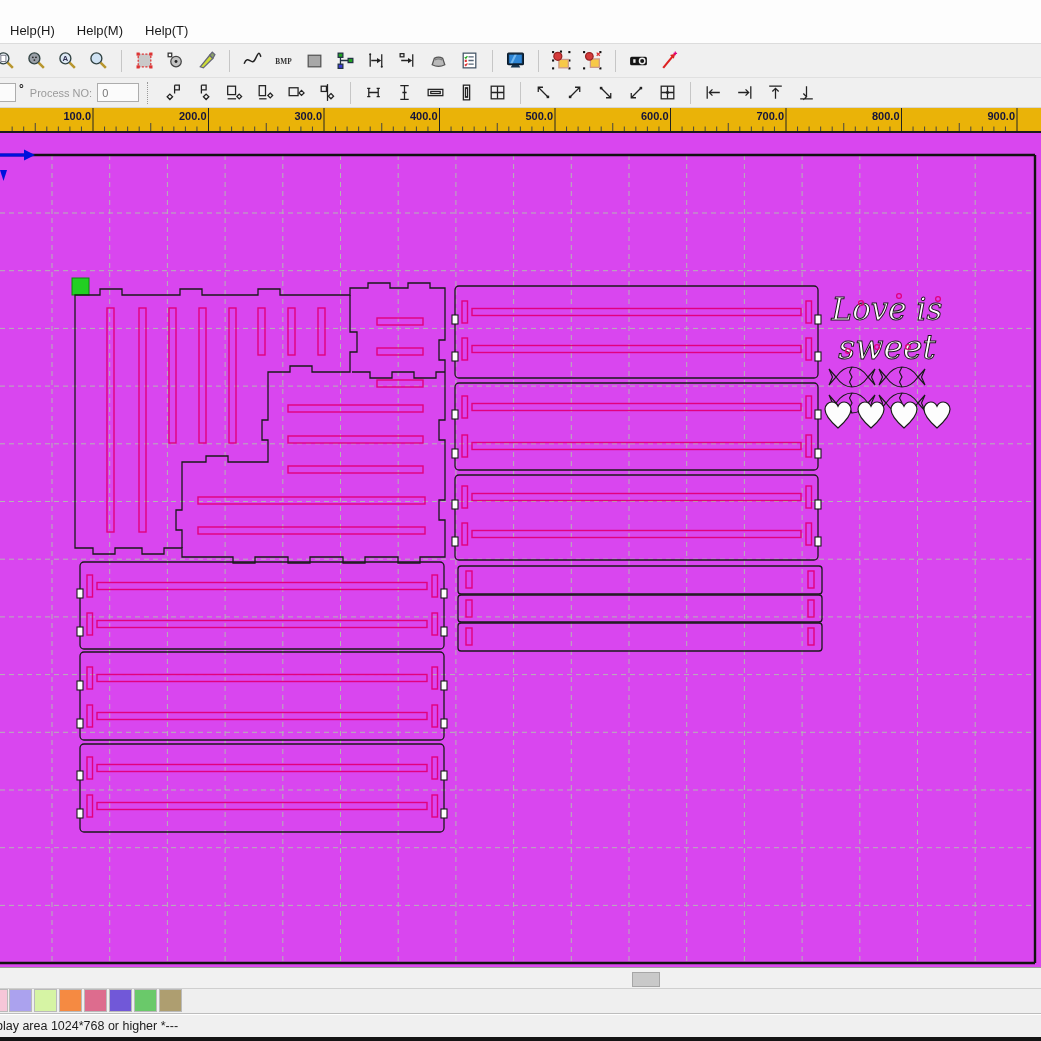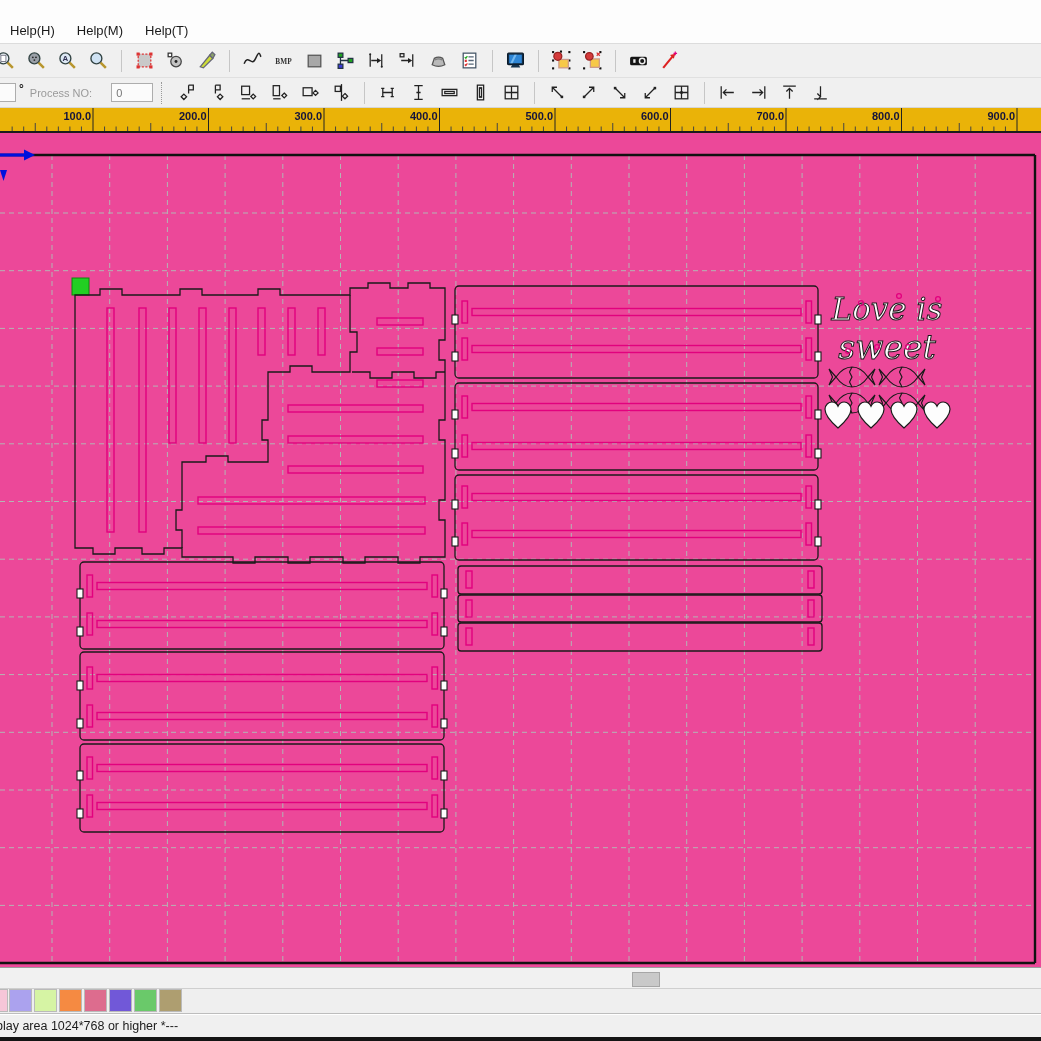--- a/index.html
+++ b/index.html
@@ -17,29 +17,29 @@
   .tbtn{width:29px;height:27px;border:none;background:transparent;display:flex;align-items:center;
         justify-content:center;padding:0;margin:0 1px;}
   .tbtn svg{width:21px;height:21px;}
   .tb1 .tbtn:first-child{margin-left:-9px;}
   .sep{width:1px;height:22px;background:#c6c6c6;margin:0 7px;}
   .dsep{width:1px;height:22px;border-left:1px dotted #9a9a9a;background:none;margin:0 8px;}
   .field{height:19px;border:1px solid #adadad;background:#fbfbfb;font-size:11px;color:#777;
          display:flex;align-items:center;padding:0 4px;box-sizing:border-box;}
   .anglefield{width:30px;margin-left:-14px;}
   .deg{font-size:12px;color:#222;margin:0 6px 8px 3px;font-weight:bold;}
-  .plabel{font-size:11px;color:#9a9a9a;margin-right:19px;}
+  .plabel{font-size:11px;color:#9a9a9a;margin-right:5px;}
   .pfield{width:42px;}
   
   .ruler{position:absolute;left:0;top:108px;width:100%;height:23px;background:#eab308;
          border-bottom:2px solid #1c1c1c;}
   .ruler svg{display:block;width:1041px;height:23px;}
   .rlab{font-size:11px;font-weight:bold;fill:#14143c;font-family:"Liberation Sans",sans-serif;}
   
-  .canvas{position:absolute;left:0;top:133px;width:1041px;height:834px;background:#ec4899;}
+  .canvas{position:absolute;left:0;top:133px;width:1041px;height:834px;background:#d946ef;}
   .canvas svg{display:block;width:1041px;height:834px;}
   
   .hscroll{position:absolute;left:0;top:967px;width:100%;height:22px;background:#f1f1f1;
            border-top:1px solid #9c9c9c;border-bottom:1px solid #cfcfcf;box-sizing:border-box;}
   .hthumb{position:absolute;left:632px;top:4px;width:26px;height:13px;background:#c9c9c9;border:1px solid #a6a6a6;}
   
   .palette{position:absolute;left:0;top:989px;width:100%;height:24px;background:#efefef;}
   .swatch{position:absolute;top:1px;width:21px;height:21px;outline:1px solid rgba(0,0,0,.22);}
   
   .statusbar{position:absolute;left:0;top:1013px;width:100%;height:24px;background:#f0f0f0;

